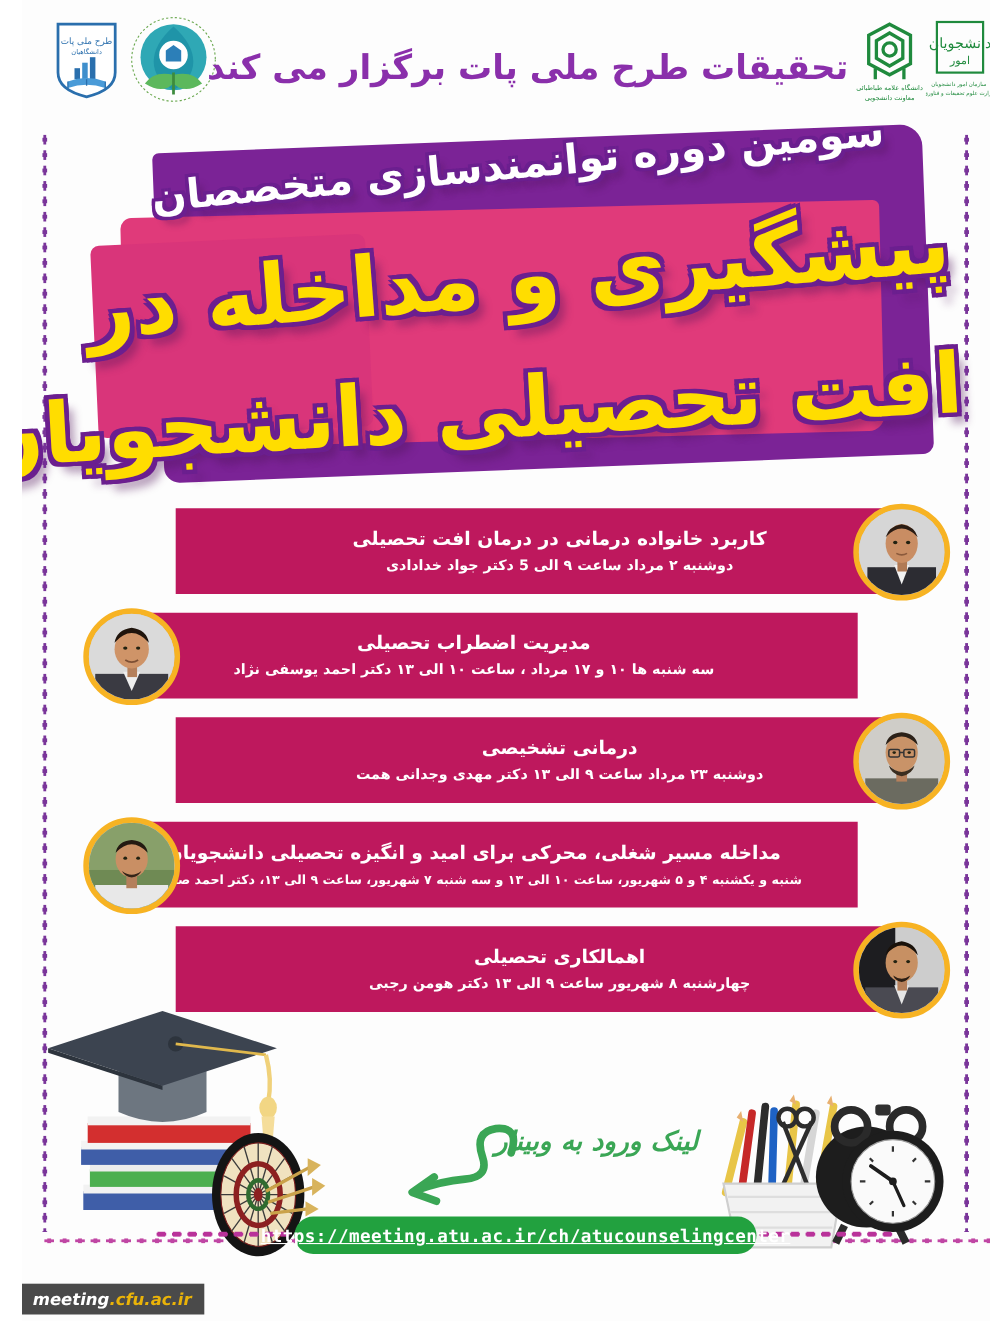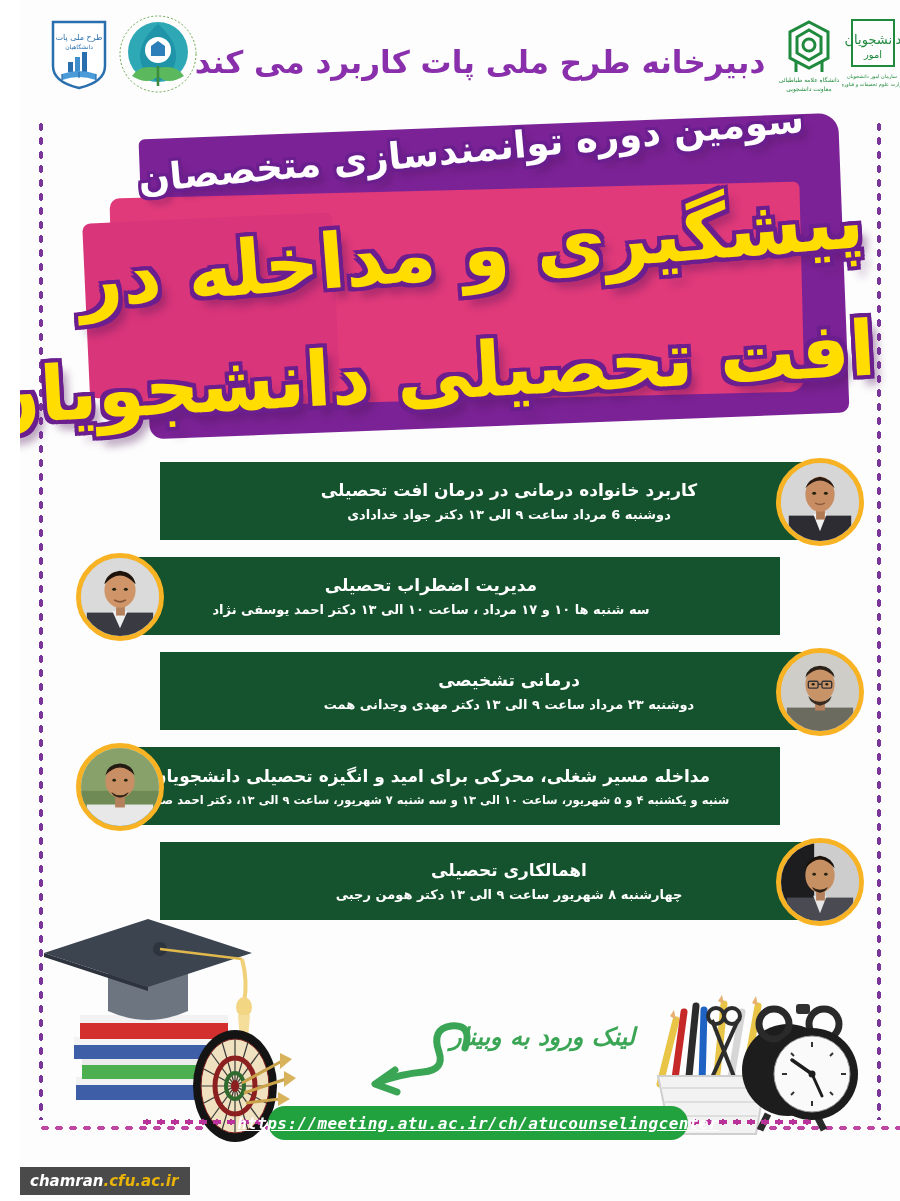--- a/index.html
+++ b/index.html
@@ -81,21 +81,21 @@
     text-shadow:
       -4px 0 0 #6b1f8f, 4px 0 0 #6b1f8f, 0 -4px 0 #6b1f8f, 0 4px 0 #6b1f8f,
       -4px -4px 0 #6b1f8f, 4px -4px 0 #6b1f8f, -4px 4px 0 #6b1f8f, 4px 4px 0 #6b1f8f,
       8px 10px 8px rgba(80,20,90,.4);
   }
 
   
   .sessions{position:absolute;left:0;top:462px;width:900px;z-index:5;}
   .session{position:relative;height:95px;}
   .bar{
-    position:absolute;top:0;height:78px;background:#14532d;
+    position:absolute;top:0;height:78px;background:#be185d;
     display:flex;flex-direction:column;align-items:center;justify-content:center;
     direction:rtl;color:#fff;box-sizing:border-box;padding:0 36px;
   }
   .session.right .bar{left:140px;right:62px;border-radius:0 40px 40px 0;}
   .session.left  .bar{left:62px;right:140px;border-radius:40px 0 0 40px;}
   .bar .s-title{font-size:17px;font-weight:bold;white-space:nowrap;margin-bottom:7px;}
   .bar .s-meta{font-size:13px;font-weight:bold;white-space:nowrap;}
   .session.dense .bar .s-meta{font-size:11.5px;}
 
   .avatar{
@@ -115,21 +115,21 @@
     color:#3aa655;font-size:24px;font-weight:bold;direction:rtl;white-space:nowrap;
     font-style:italic;
   }
   .arrow-svg{position:absolute;left:345px;top:1018px;z-index:6;}
 
   .link-pill{
     position:absolute;left:248px;top:1106px;width:420px;height:34px;z-index:7;
     background:#22a13f;border-radius:20px;
     display:flex;align-items:center;justify-content:center;
     color:#ffffff;font-size:16px;font-weight:bold;letter-spacing:.4px;
-    direction:ltr;font-family:"DejaVu Sans Mono","Liberation Mono",monospace;font-style:italic;
+    direction:ltr;font-family:"DejaVu Sans Mono","Liberation Mono",monospace;
   }
   .dots-row{position:absolute;top:1118px;height:8px;z-index:6;
     background-image:radial-gradient(#b9329a 45%,transparent 46%);
     background-size:14px 8px;background-repeat:repeat-x;}
   .dots-row.l{left:120px;width:128px;}
   .dots-row.r{left:668px;width:128px;}
 
   .watermark{
     position:absolute;left:0;bottom:6px;z-index:9;
     background:#4a4a4a;color:#ffffff;
@@ -167,21 +167,21 @@
         <circle cx="40" cy="40" r="38" fill="none" stroke="#6aa84f" stroke-width="1" stroke-dasharray="2 2"></circle>
         <circle cx="40" cy="38" r="30" fill="#2fa8b5"></circle>
         <path d="M40 10 Q22 26 22 42 Q22 58 40 68 Q58 58 58 42 Q58 26 40 10 Z" fill="#1f94a8"></path>
         <circle cx="40" cy="36" r="13" fill="#ffffff"></circle>
         <path d="M33 42 V32 L40 27 L47 32 V42 Z" fill="#2c7fb8"></path>
         <path d="M40 54 Q22 50 14 62 Q30 72 40 62 Q50 72 66 62 Q58 50 40 54 Z" fill="#5cb85c"></path>
         <path d="M40 52 L40 72" stroke="#3d8b3d" stroke-width="2.5"></path>
       </svg>
     </div>
 
-    <div class="header-title">دبیرخانه طرح ملی پات کاربرد می کند</div>
+    <div class="header-title">تحقیقات طرح ملی پات برگزار می کند</div>
 
     <div class="logo logo-green1">
       <svg viewBox="0 0 66 82" width="66" height="82">
         <g fill="none" stroke="#1f8a3d" stroke-width="3">
           <path d="M33 8 L52 18 L52 44 L33 54 L14 44 L14 18 Z"></path>
           <path d="M33 16 L45 23 L45 39 L33 46 L21 39 L21 23 Z"></path>
           <circle cx="33" cy="31" r="6"></circle>
           <path d="M20 48 L20 58 M46 48 L46 58"></path>
         </g>
         <text x="33" y="68" font-size="6" fill="#1f8a3d" text-anchor="middle" font-family="DejaVu Sans">دانشگاه علامه طباطبائی</text>
@@ -208,21 +208,21 @@
       <div class="t-line t-main1">پیشگیری و مداخله در</div>
       <div class="t-line t-main2">افت تحصیلی دانشجویان</div>
     </div>
   </div>
 
   <div class="sessions">
 
     <div class="session right">
       <div class="bar">
         <div class="s-title">کاربرد خانواده درمانی در درمان افت تحصیلی</div>
-        <div class="s-meta">دوشنبه 6 مرداد ساعت ۹ الی ۱۳ دکتر جواد خدادادی</div>
+        <div class="s-meta">دوشنبه ۲ مرداد ساعت ۹ الی 5 دکتر جواد خدادادی</div>
       </div>
       <div class="avatar">
         <svg class="face" viewBox="0 0 80 80">
           <rect width="80" height="80" fill="#d6d6d6"></rect>
           <rect x="8" y="54" width="64" height="26" fill="#2c2c32"></rect>
           <path d="M33 52 L40 70 L47 52 Z" fill="#f2f2f2"></path>
           <rect x="36" y="44" width="9" height="14" fill="#b07a55"></rect>
           <ellipse cx="40" cy="32" rx="15" ry="18" fill="#c98d63"></ellipse>
           <path d="M25 26 Q40 10 55 26 Q52 16 40 14 Q28 16 25 26 Z" fill="#2a1c13"></path>
           <ellipse cx="34" cy="31" rx="2" ry="1.6" fill="#221"></ellipse>
@@ -431,16 +431,16 @@
       <path d="M30 52 L10 66 L32 74" stroke="#3aa655" stroke-width="7" fill="none" stroke-linecap="round" stroke-linejoin="round"></path>
     </svg>
   </div>
 
   <div class="dots-row l"></div>
   <div class="dots-row r"></div>
 
   <a class="link-pill" href="#">https://meeting.atu.ac.ir/ch/atucounselingcenter</a>
 
   <div class="watermark">
-    <span>chamran</span><span class="dom">.cfu.ac.ir</span>
+    <span>meeting</span><span class="dom">.cfu.ac.ir</span>
   </div>
 
 </div>
 
 </body></html>

